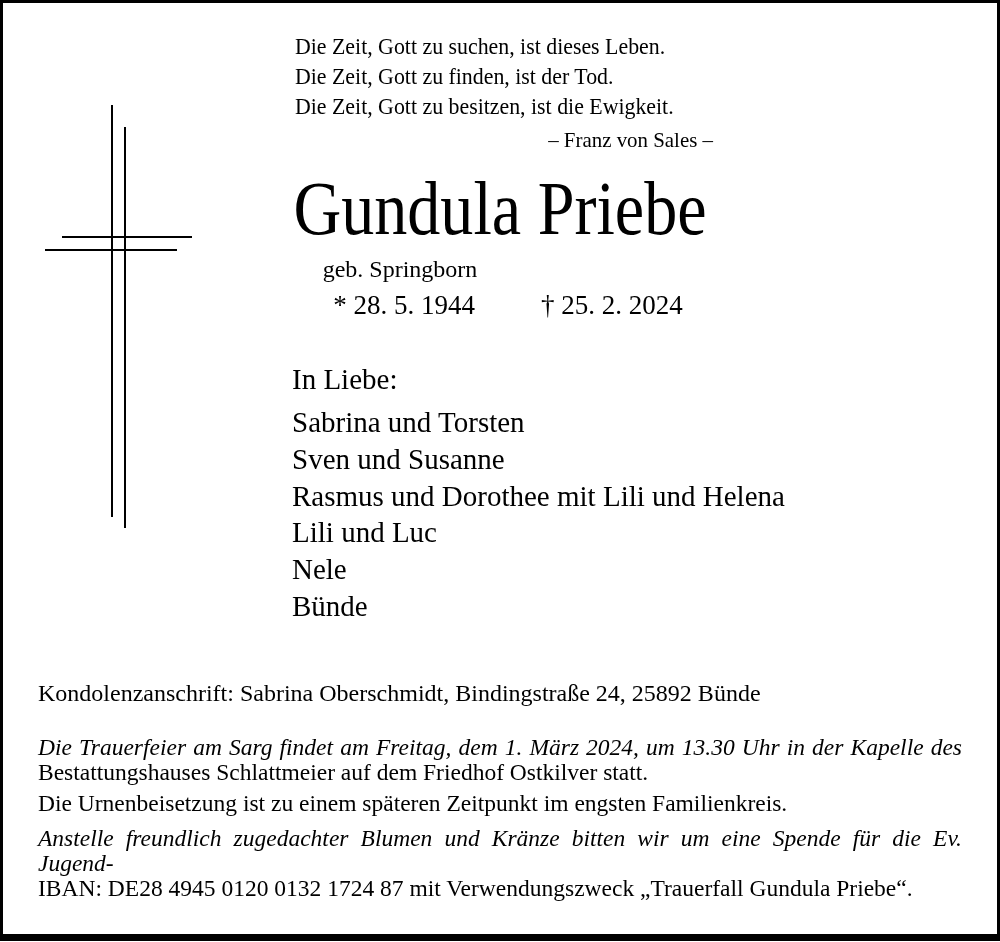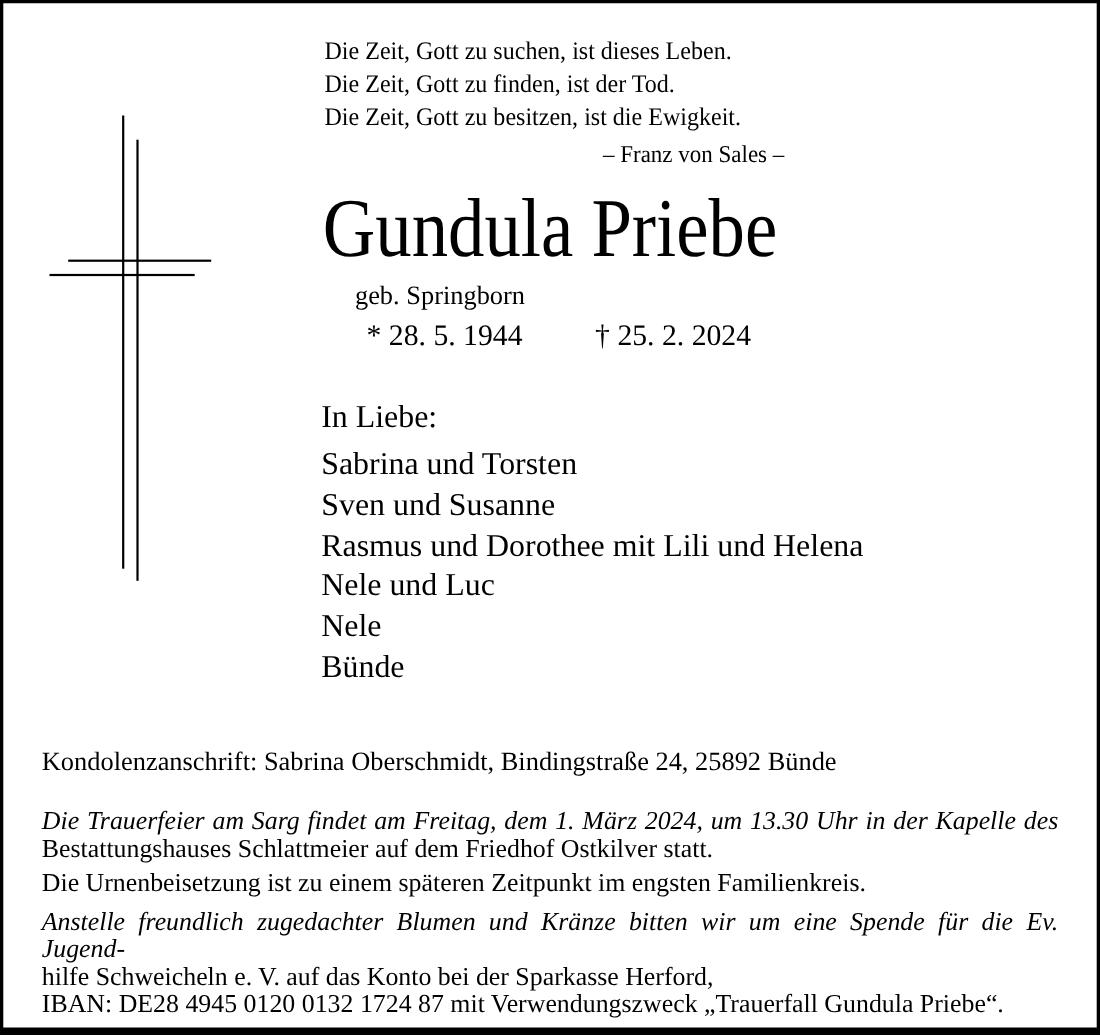--- a/index.html
+++ b/index.html
@@ -108,33 +108,32 @@
   <span>* 28. 5. 1944</span>
   <span>† 25. 2. 2024</span>
 </div>
 
 <div class="in-liebe">In Liebe:</div>
 
 <div class="mourners">
   <div>Sabrina und Torsten</div>
   <div>Sven und Susanne</div>
   <div>Rasmus und Dorothee mit Lili und Helena</div>
-  <div>Nele und Luc</div>
+  <div>Lili und Luc</div>
   <div>Nele</div>
   <div>Bünde</div>
 </div>
 
 <div class="kondolenz">Kondolenzanschrift: Sabrina Oberschmidt, Bindingstraße 24, 25892 Bünde</div>
 
 <div class="para p1">
   <div class="jline">Die Trauerfeier am Sarg findet am Freitag, dem 1. März 2024, um 13.30 Uhr in der Kapelle des</div>
   <div>Bestattungshauses Schlattmeier auf dem Friedhof Ostkilver statt.</div>
 </div>
 
 <div class="para p2">
   <div>Die Urnenbeisetzung ist zu einem späteren Zeitpunkt im engsten Familienkreis.</div>
 </div>
 
 <div class="para p3">
   <div class="jline">Anstelle freundlich zugedachter Blumen und Kränze bitten wir um eine Spende für die Ev. Jugend-</div>
-  <div>hilfe Schweicheln e. V. auf das Konto bei der Sparkasse Herford,</div>
   <div>IBAN: DE28 4945 0120 0132 1724 87 mit Verwendungszweck „Trauerfall Gundula Priebe“.</div>
 </div>
 
 </body></html>

